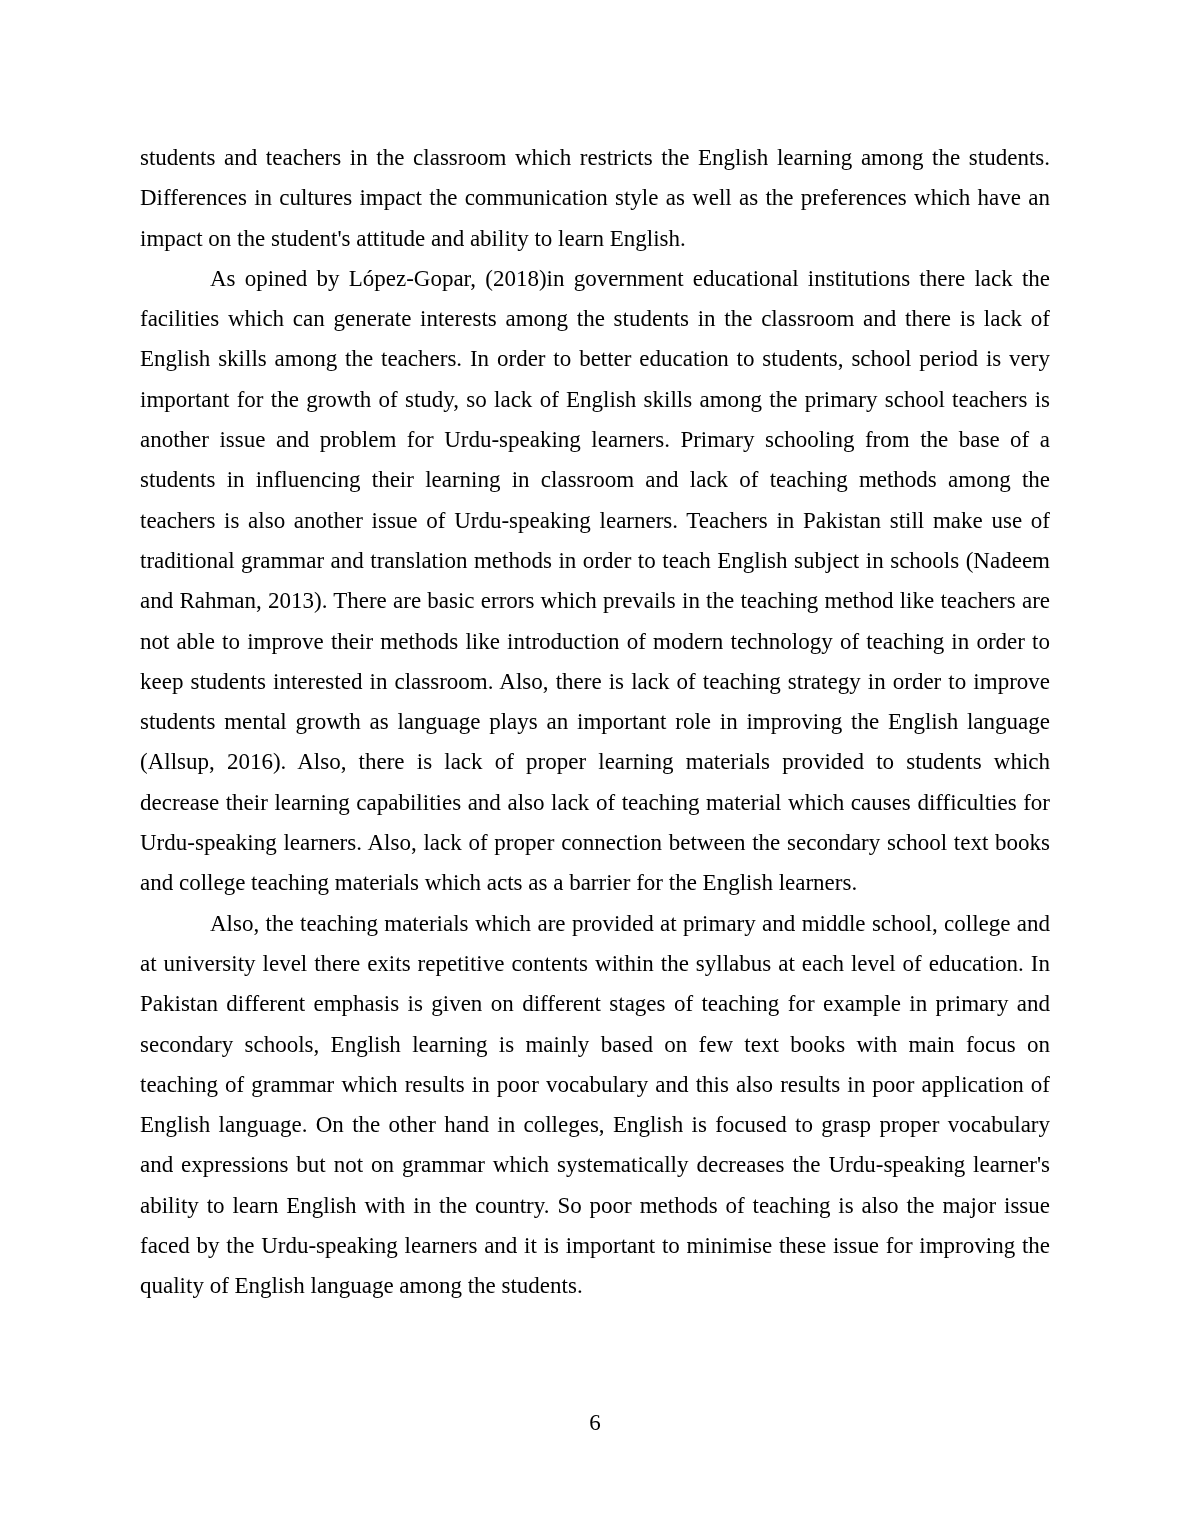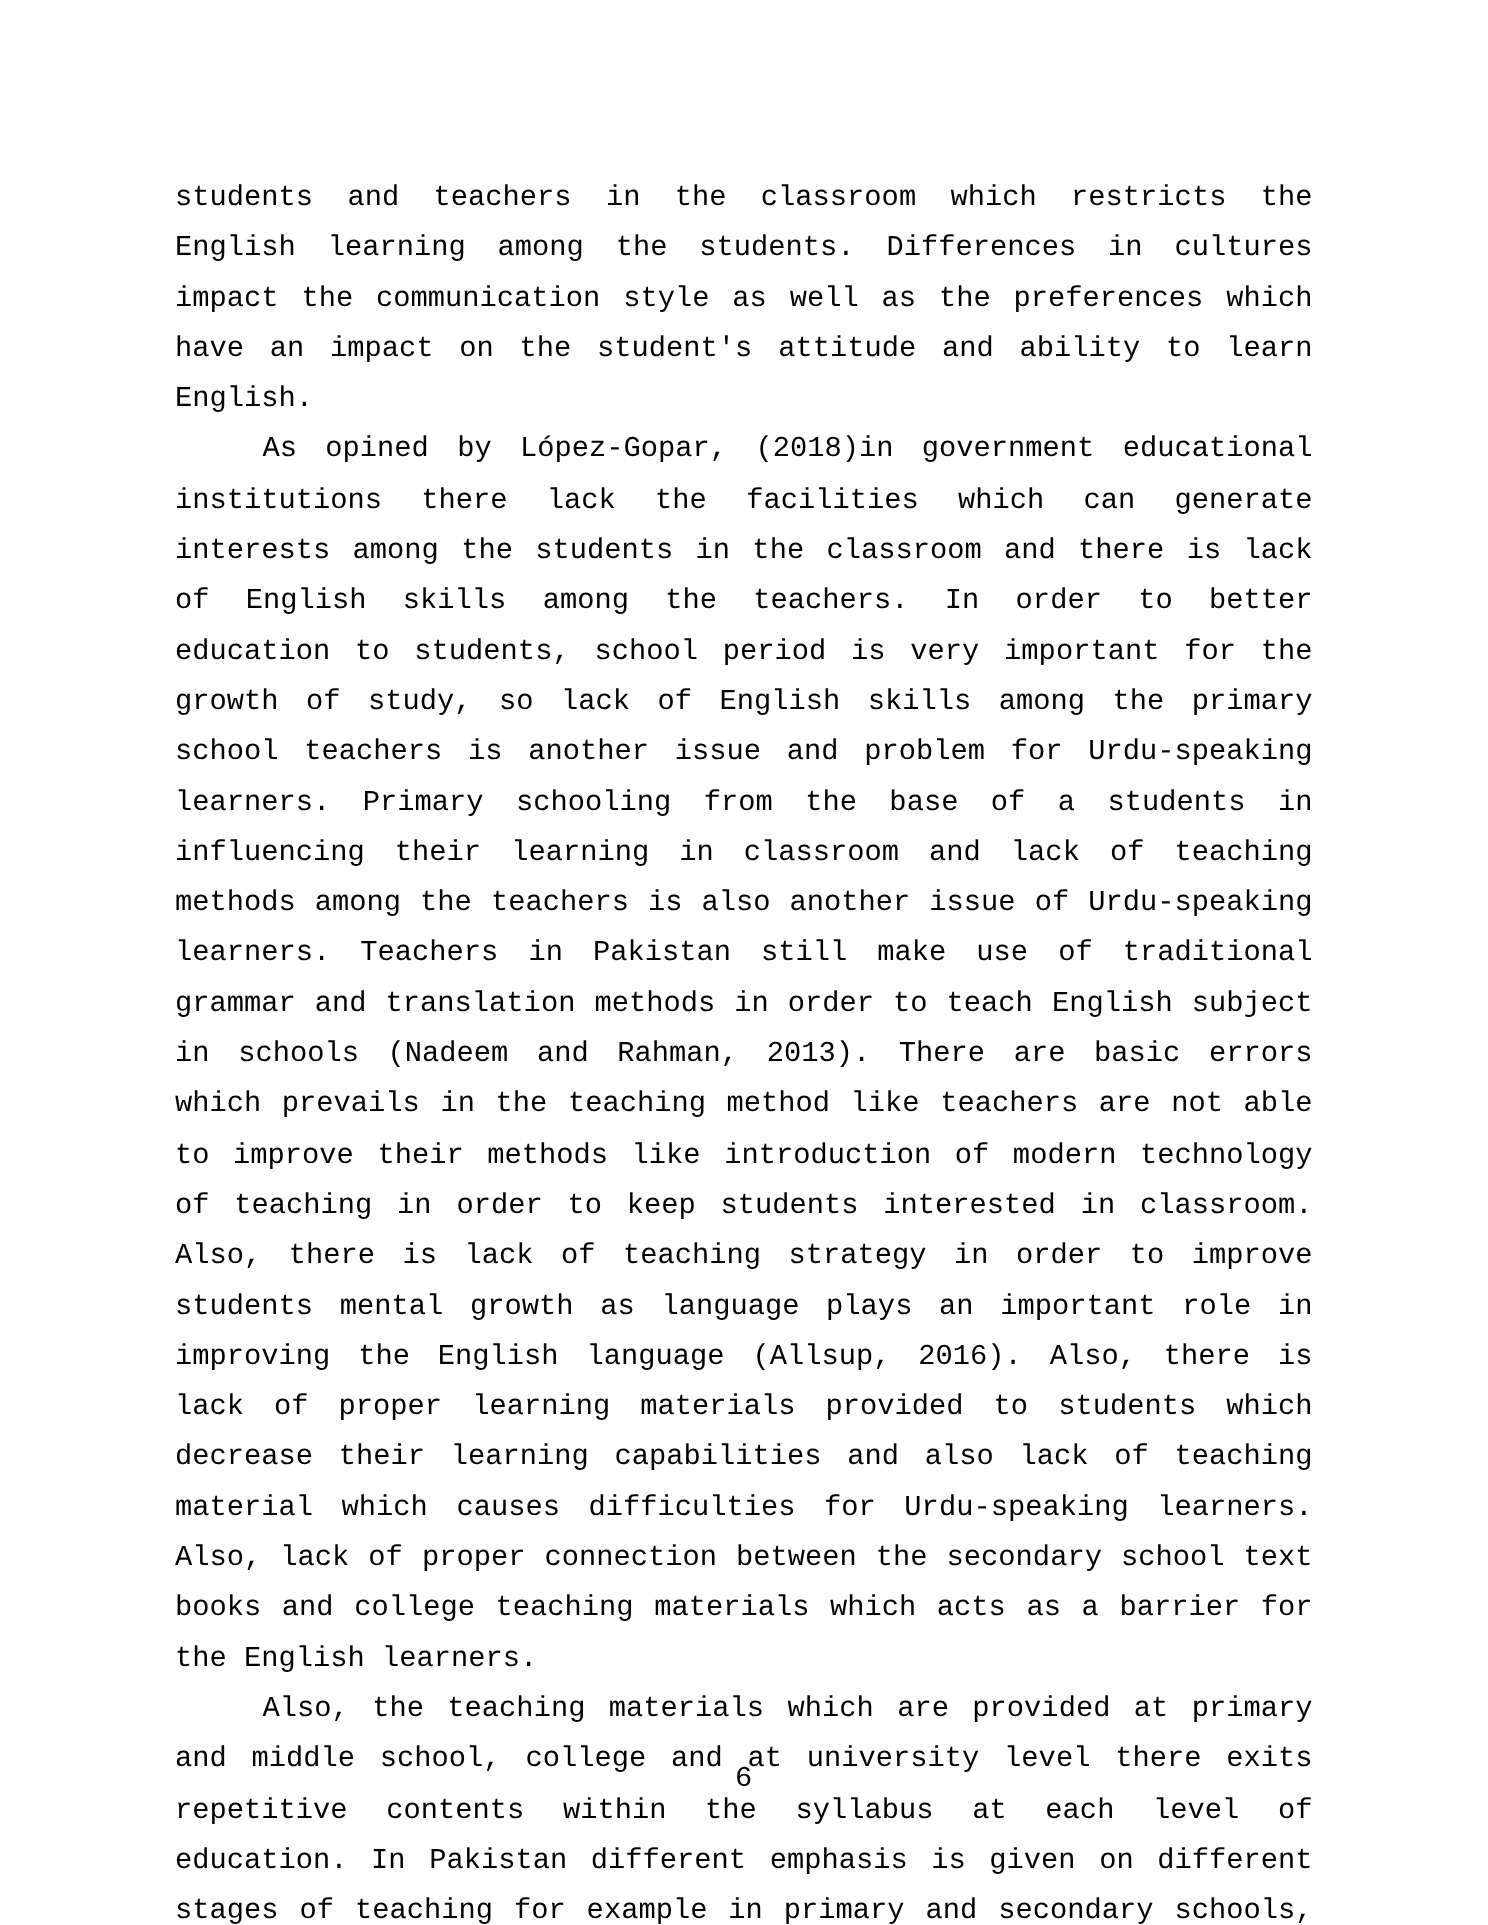--- a/index.html
+++ b/index.html
@@ -6,21 +6,21 @@
     margin: 0;
     padding: 0;
     background: #ffffff;
   }
   .page {
     position: relative;
     width: 1190px;
     height: 1540px;
     background: #ffffff;
     color: #000000;
-    font-family: Liberation Mono, monospace;
+    font-family: Liberation Serif, serif;
     overflow: hidden;
   }
   .content {
     position: absolute;
     left: 140px;
     top: 138px;
     width: 910px;
     font-size: 23px;
     line-height: 40.3px;
     text-align: justify;

